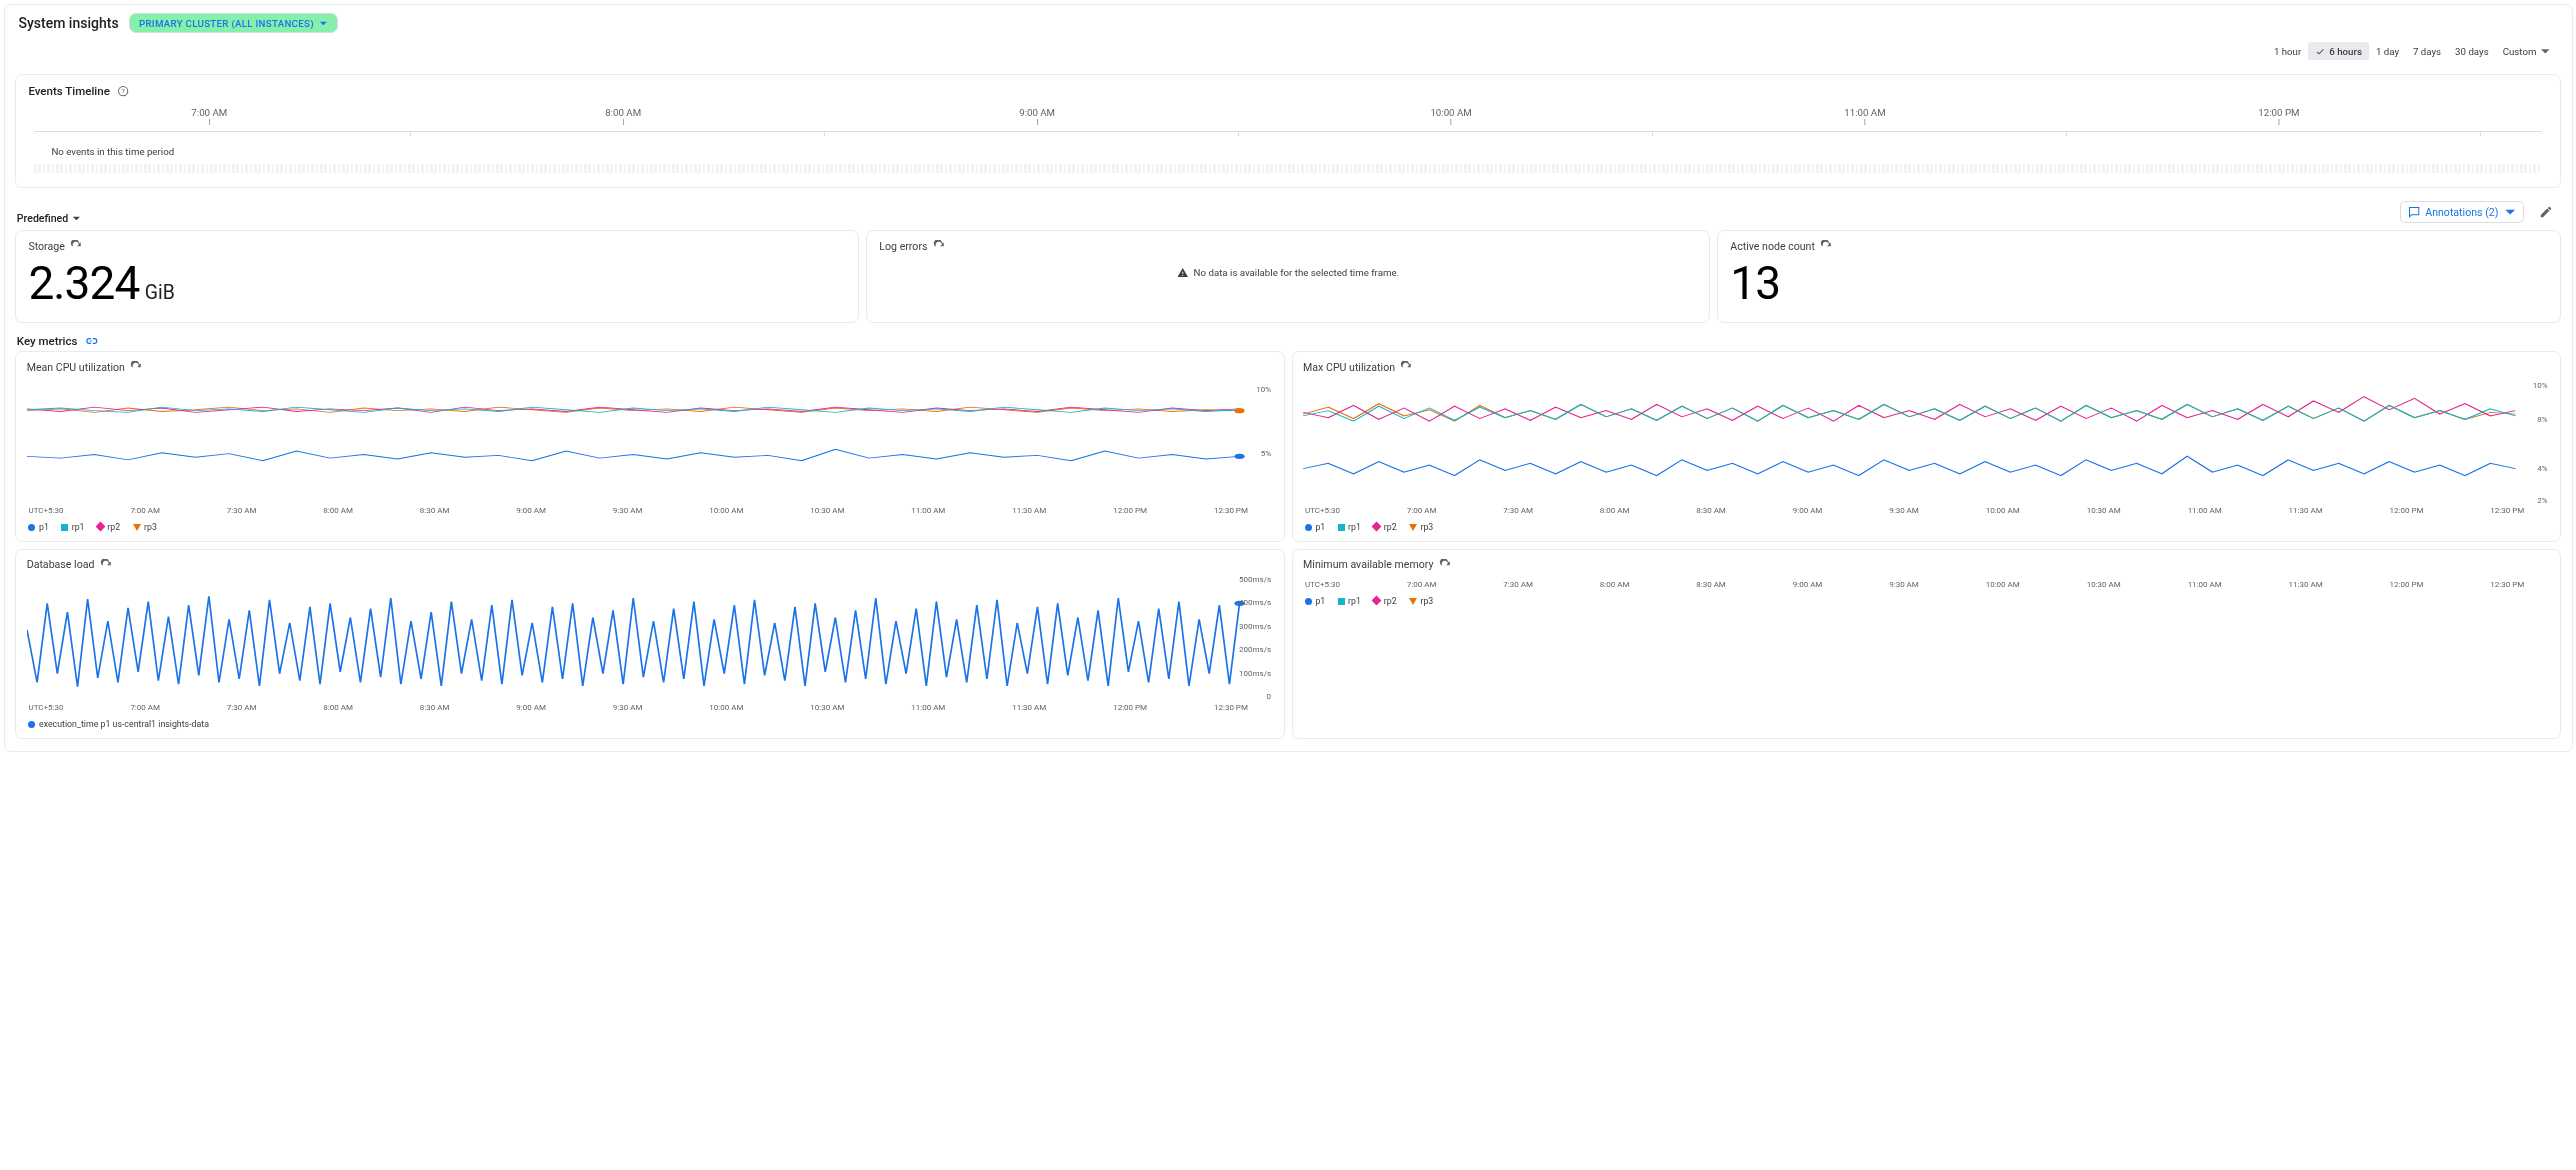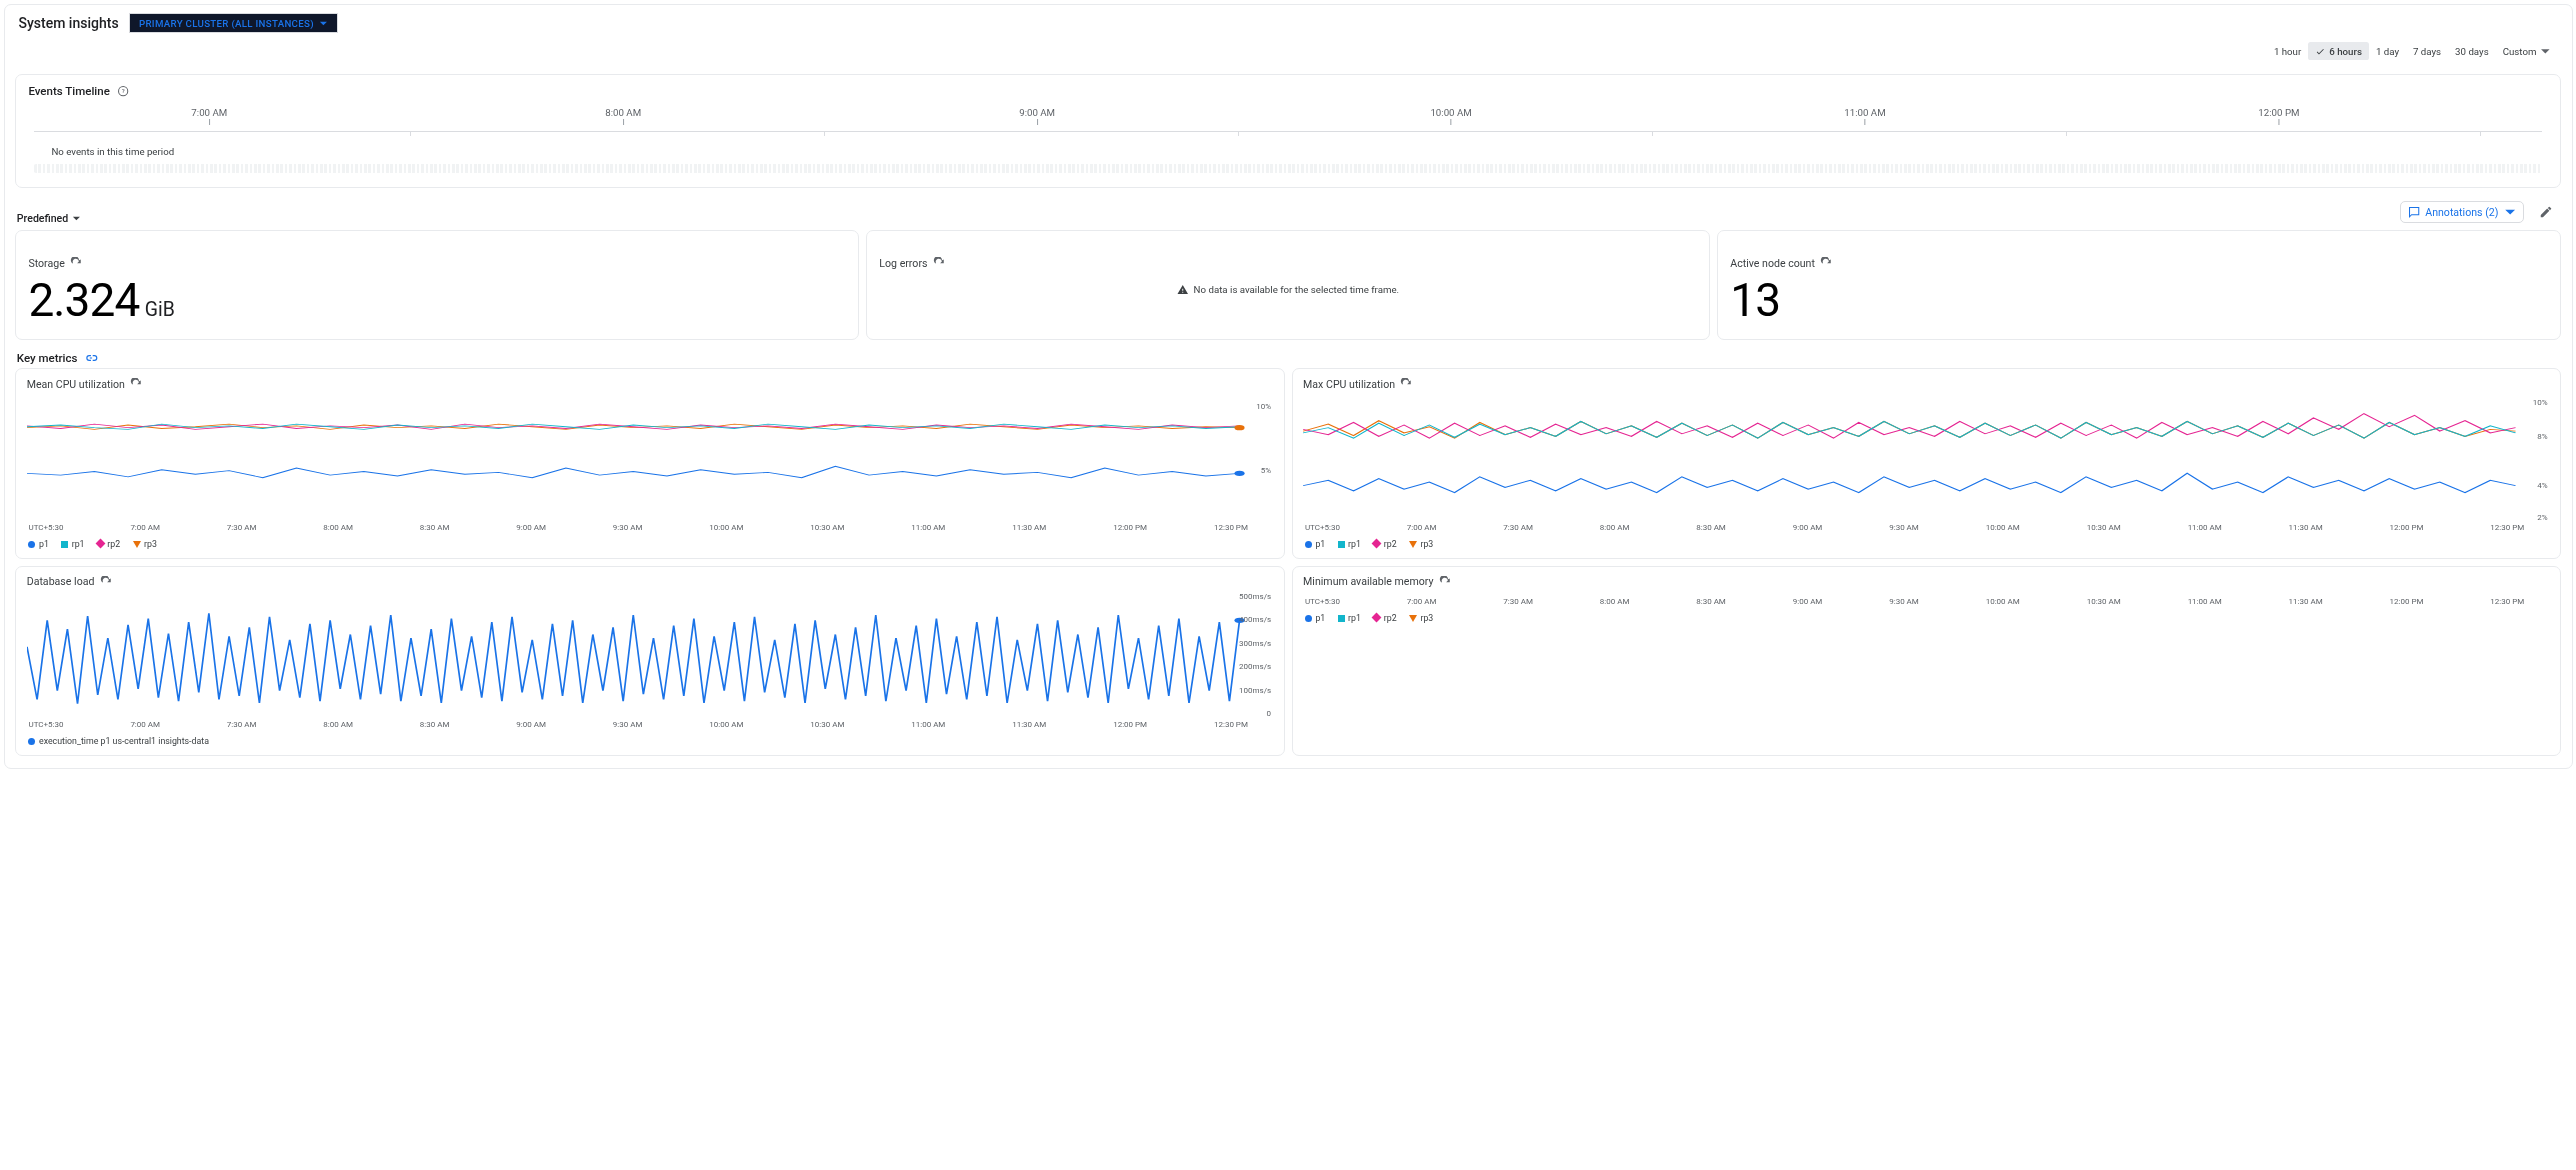--- a/index.html
+++ b/index.html
@@ -1,20 +1,20 @@
 <!DOCTYPE html>
 <html style="font-size:14px"><head>
 <meta charset="utf-8">
 <style>
   * { box-sizing: border-box; margin: 0; padding: 0; }
   body { font-family: "Google Sans", Roboto, Arial, sans-serif; background: #fff; color: #202124; font-size: 11.5px; }
   .page { border: 0.9px solid #e8eaed; border-radius: 7px; margin: 3.5px; overflow: hidden; }
   .header { display: flex; align-items: center; padding: 8.8px 14px 5.3px 14px; gap: 10.6px; }
   .header h1 { font-size: 14px; font-weight: 500; color: #202124; }
-  .cluster-chip { display:inline-flex; align-items:center; gap:5.3px; border:0.9px solid #dadce0; border-radius:1px; padding:3.5px 8.8px; font-size:9.7px; color:#1a73e8; font-weight:500; letter-spacing:0.3px; background:#0f172a; cursor:pointer; }
+  .cluster-chip { display:inline-flex; align-items:center; gap:5.3px; border:0.9px solid #dadce0; border-radius:7px; padding:3.5px 8.8px; font-size:9.7px; color:#1a73e8; font-weight:500; letter-spacing:0.3px; background:#86efac; cursor:pointer; }
   .cluster-chip svg, .tri svg { width:8.8px; height:8.8px; fill:#1a73e8; }
   .timerow { display:flex; justify-content:flex-end; padding:3.5px 14px 7px; gap:0; }
   .tr-item { font-size:9.7px; padding:3.5px 7px; border-radius:2.6px; cursor:pointer; color:#3c4043; display:flex; align-items:center; gap:3.5px;text-align:center; }
   .tr-item.active { background:#e8eaed; font-weight:500; }
   .tr-item svg { width:10.6px; height:10.6px; }
   .card { border:0.9px solid #e8eaed; border-radius:7px; background:#fff; margin:7px 10.6px; padding:8.8px 12.3px 12.3px; }
   .card-title { display:flex; align-items:center; gap:7px; font-size:11.5px; font-weight:500; color:#202124; margin-bottom:8.8px; }
   .help-icon { width:12.3px; height:12.3px; color:#5f6368; display:inline-flex; }
   .timeline-ticks { position:relative; height:25px; border-bottom:0.9px solid #dadce0; margin:0 5.3px; }
   .tick { position:absolute; top:0; transform:translateX(-50%); text-align:center; }
@@ -26,21 +26,21 @@
   .stripe { height:8.8px; margin:3.5px 5.3px 1.8px; background:repeating-linear-gradient(90deg,#f1f3f4 0 2.6px,#fff 2.6px 4.4px); border-radius:1.8px; }
   .controls-row { display:flex; align-items:center; padding:5.3px 12.3px; gap:8.8px; }
   .predef { display:flex; align-items:center; gap:3.5px; font-size:10.6px; font-weight:500; cursor:pointer;margin-top:12px; }
   .spacer { flex:1; }
   .anno-btn { display:flex; align-items:center; gap:5.3px; border:0.9px solid #dadce0; border-radius:5px; padding:3.5px 7px; color:#1a73e8; font-size:10.6px; cursor:pointer; }
   .anno-btn svg { width:12.3px; height:12.3px; fill:#1a73e8; }
   .pencil { width:26.4px; display:flex; align-items:center; justify-content:center; cursor:pointer; }
   .pencil svg { width:14px; height:14px; fill:#5f6368; }
   .stat-row { display:flex; gap:7px; padding:0 10.6px; }
   .stat-card { flex:1; border:0.9px solid #e8eaed; border-radius:7px; padding:8.8px 12.3px 16px; }
-  .stat-head { display:flex; align-items:center; gap:5.3px; font-size:10.6px; color:#3c4043; margin-bottom:7px;margin-top:17px; }
+  .stat-head { display:flex; align-items:center; gap:5.3px; font-size:10.6px; color:#3c4043; margin-bottom:7px; }
   .refresh { width:12.3px; height:12.3px; color:#5f6368; }
   .stat-val { display:flex; align-items:baseline; gap:5.3px; }
   .stat-num { font-size:46px; font-weight:400; letter-spacing:-0.9px; color:#000; line-height:1; }
   .stat-unit { font-size:19.4px; color:#202124; }
   .no-data { display:flex; align-items:center; justify-content:center; gap:5.3px; font-size:9.7px; color:#3c4043; padding-top:7px; }
   .warn { width:11.5px; height:11.5px; }
   .section { display:flex; align-items:center; gap:7px; padding:10.6px 12.3px 3.5px; font-size:11.5px; font-weight:500; }
   .link-icon { width:14px; height:14px; fill:#1a73e8; }
   .chart-grid { display:grid; grid-template-columns:1fr 1fr; gap:7px; padding:0 10.6px 12.3px; }
   .chart-card { border:0.9px solid #e8eaed; border-radius:7px; padding:8.8px 10.6px 7px; }

